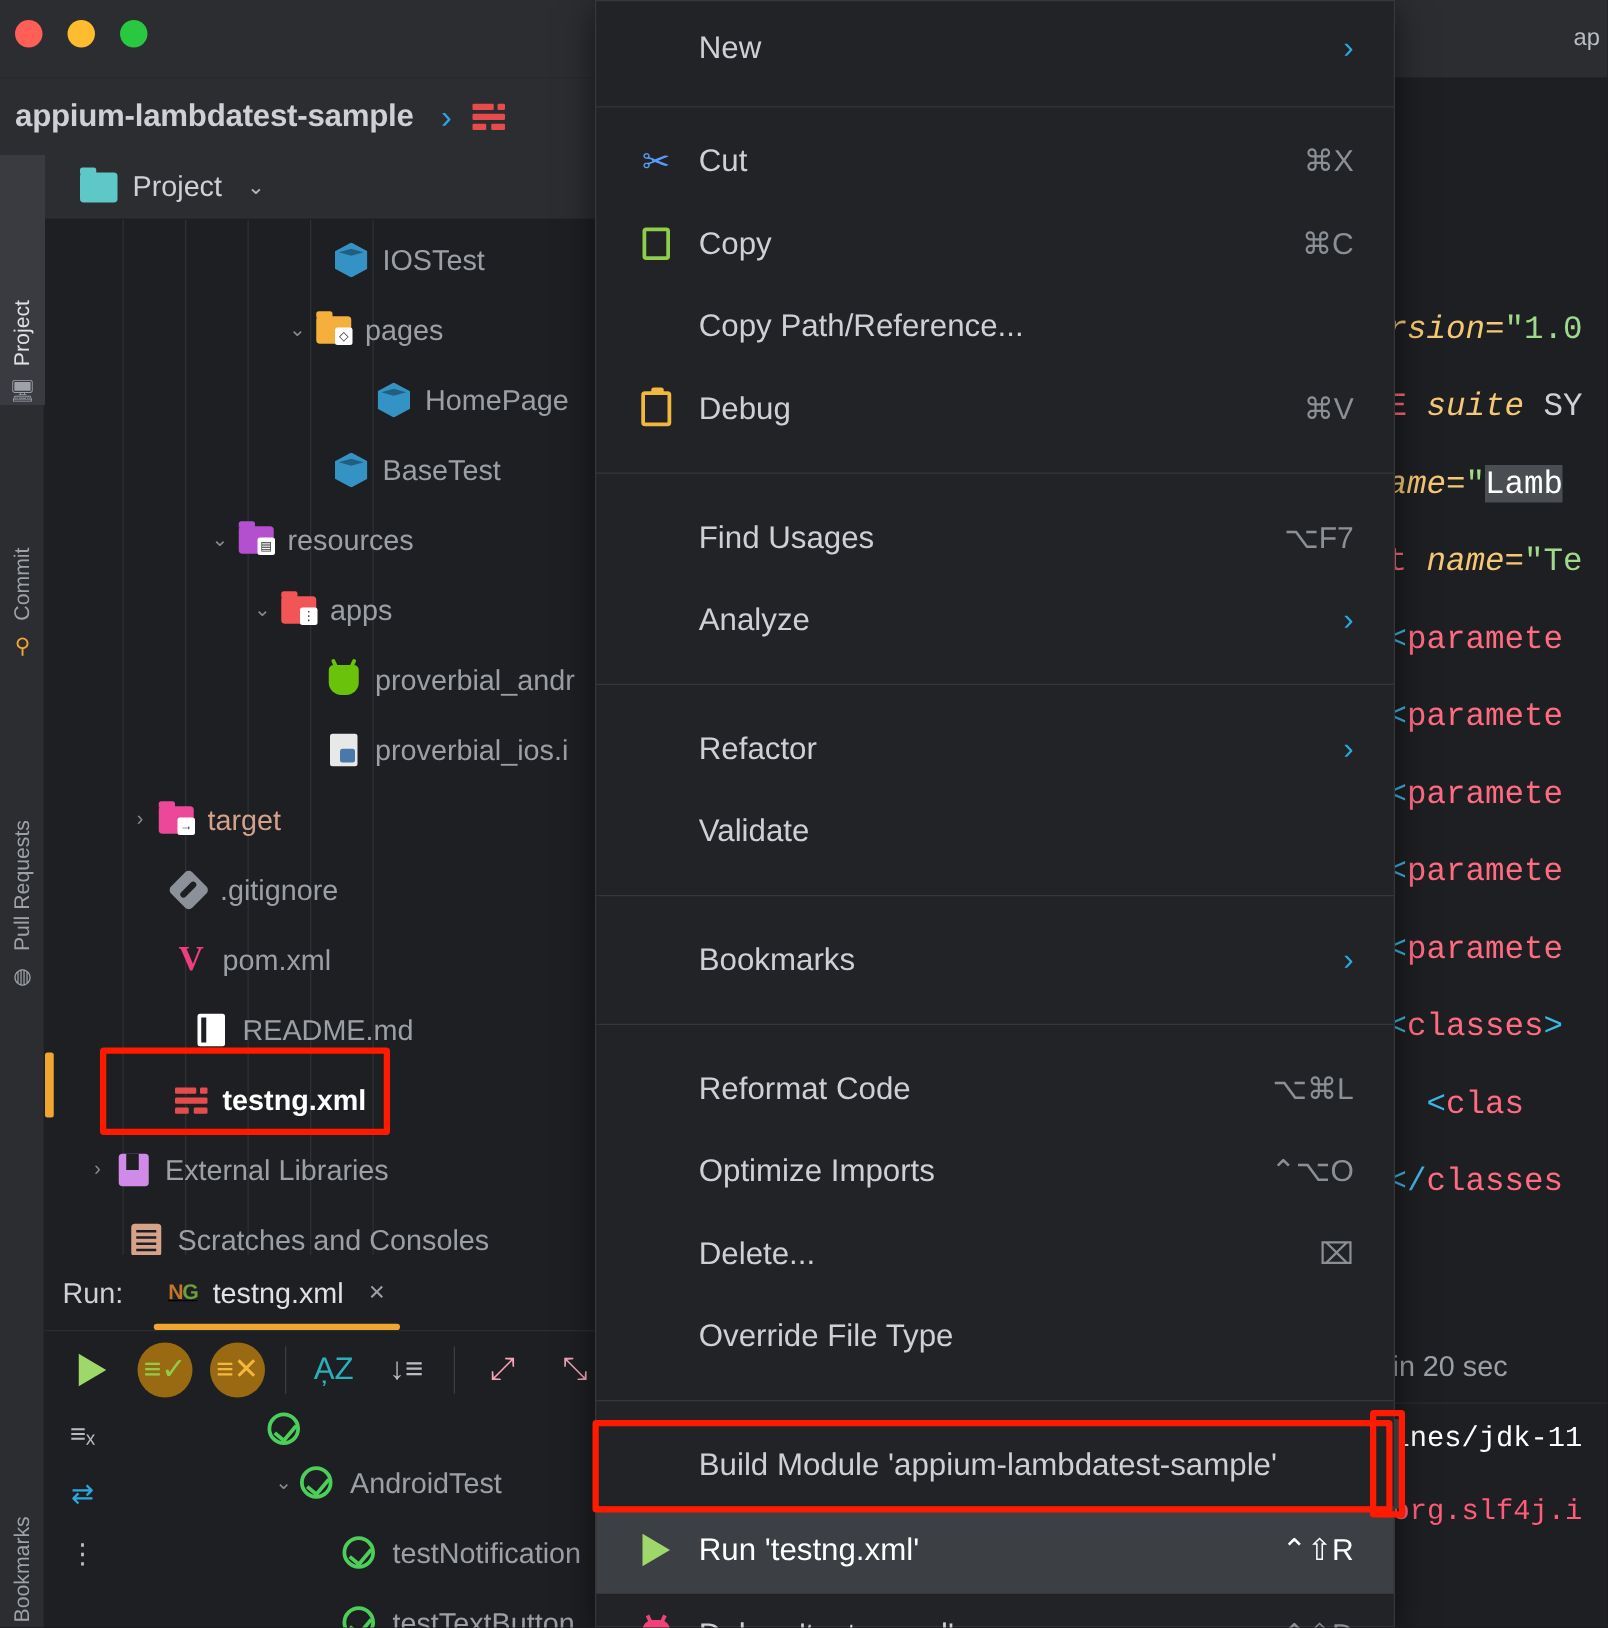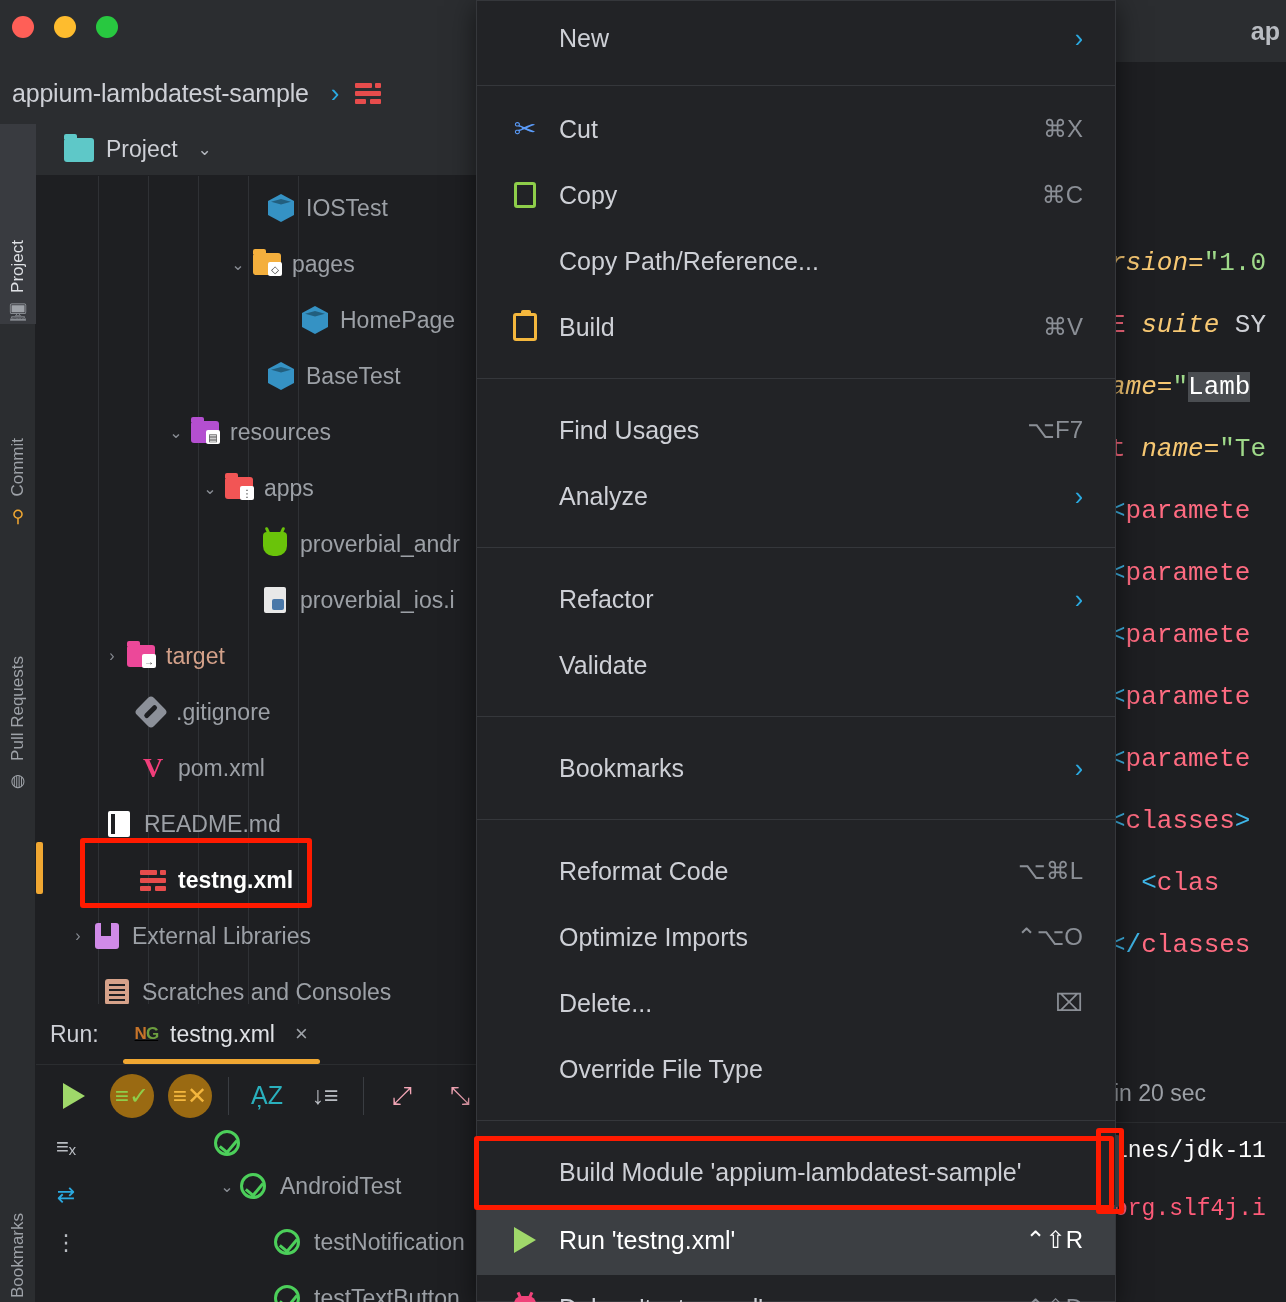--- a/index.html
+++ b/index.html
@@ -20,21 +20,21 @@
   .tl { width: 22px; height: 22px; border-radius: 50%; }
   .tl.red { background: #ff5f57; }
   .tl.yellow { background: #febc2e; }
   .tl.green { background: #28c840; }
 
   
   .breadcrumb-row {
     position: absolute; left: 0; top: 62px; width: 1286px; height: 62px;
     background: #2b2d30; display: flex; align-items: center; padding-left: 12px;
   }
-  .crumb-title { color: #ced0d6; font-size: 25px; font-weight: normal; letter-spacing: -0.2px; }
+  .crumb-title { color: #ced0d6; font-size: 25px; font-weight: bold; letter-spacing: -0.2px; }
   .crumb-sep { color: #2aa9e0; font-size: 26px; margin: 0 16px 0 22px; }
   .testng-ico { display: inline-block; width: 26px; height: 22px; position: relative; }
   .testng-ico i { position: absolute; display: block; background: #e74c4c; height: 5px; border-radius: 1px; }
   .testng-ico i:nth-child(1){ left:0; top:1px; width:17px; }
   .testng-ico i:nth-child(2){ left:20px; top:1px; width:6px; }
   .testng-ico i:nth-child(3){ left:0; top:9px; width:26px; }
   .testng-ico i:nth-child(4){ left:0; top:17px; width:11px; }
   .testng-ico i:nth-child(5){ left:15px; top:17px; width:11px; }
 
   
@@ -145,21 +145,21 @@
   
   .editor { position: absolute; left: 1110px; top: 62px; width: 176px; height: 1002px; background: #1e1f22;
             font-family: "Liberation Mono", monospace; font-size: 26px; overflow: hidden; }
   .eline { height: 62px; line-height: 62px; white-space: pre; }
   .tag { color: #ff6b81; }
   .brk { color: #3fb6e8; }
   .attr { color: #f7c873; font-style: italic; }
   .val { color: #9fd98a; }
   .sel { background: #4a4d51; color: #ffffff; }
   .editor-top-tabs { position: absolute; left: 1110px; top: 0; width: 176px; height: 62px; background: #2b2d30;
-            color: #b9bcc2; font-size: 25px; font-weight: bold; display:flex; align-items:center; justify-content:flex-end; padding-right: 6px; }
+            color: #b9bcc2; font-size: 19px; font-weight: normal; display:flex; align-items:center; justify-content:flex-end; padding-right: 6px; }
 
   
   .console { position: absolute; left: 1100px; top: 1064px; width: 186px; height: 238px; background: #1e1f22;
             font-family: "Liberation Mono", monospace; font-size: 23px; overflow: hidden; }
   .cline { height: 58px; line-height: 58px; white-space: pre; padding-left: 14px; }
   .c-gray { color: #9ca0a6; font-family: "Liberation Sans", sans-serif; }
   .c-yellow { color: #ffffff; }
   .c-red { color: #ff5c7a; }
   .status-sep { position:absolute; left:1100px; top:1122px; width:186px; height:1px; background:#2b2d30; }
   .scroll-thumb { position:absolute; left:1104px; top:1135px; width:16px; height:72px; background:#4a4d51; border-radius:3px; }
@@ -331,21 +331,21 @@
         <span class="lbl">.gitignore</span>
       </div>
 
       <div class="trow" style="padding-left:100px">
         <span class="ico">
             <span class="mvnico">V</span>
           </span>
         <span class="lbl">pom.xml</span>
       </div>
 
-      <div class="trow" style="padding-left:66px">
+      <div class="trow" style="padding-left:116px">
         <span class="ico">
             <span class="readmeico"></span>
           </span>
         <span class="lbl">README.md</span>
       </div>
 
       <div class="trow selected-file" style="padding-left:100px">
         <span class="ico">
           <span class="testng-ico">
               <i></i>
@@ -486,21 +486,21 @@
       <span class="mi-key">⌘C</span>
     </div>
     <div class="mi">
       <span class="mi-ico"></span>
       <span class="mi-label">Copy Path/Reference...</span>
     </div>
     <div class="mi">
       <span class="mi-ico">
           <span class="pasteico"></span>
         </span>
-      <span class="mi-label">Build</span>
+      <span class="mi-label">Debug</span>
       <span class="mi-key">⌘V</span>
     </div>
 
     <div class="msep" style="margin:18px 0"></div>
 
     <div class="mi">
       <span class="mi-ico"></span>
       <span class="mi-label">Find Usages</span>
       <span class="mi-key">⌥F7</span>
     </div>

